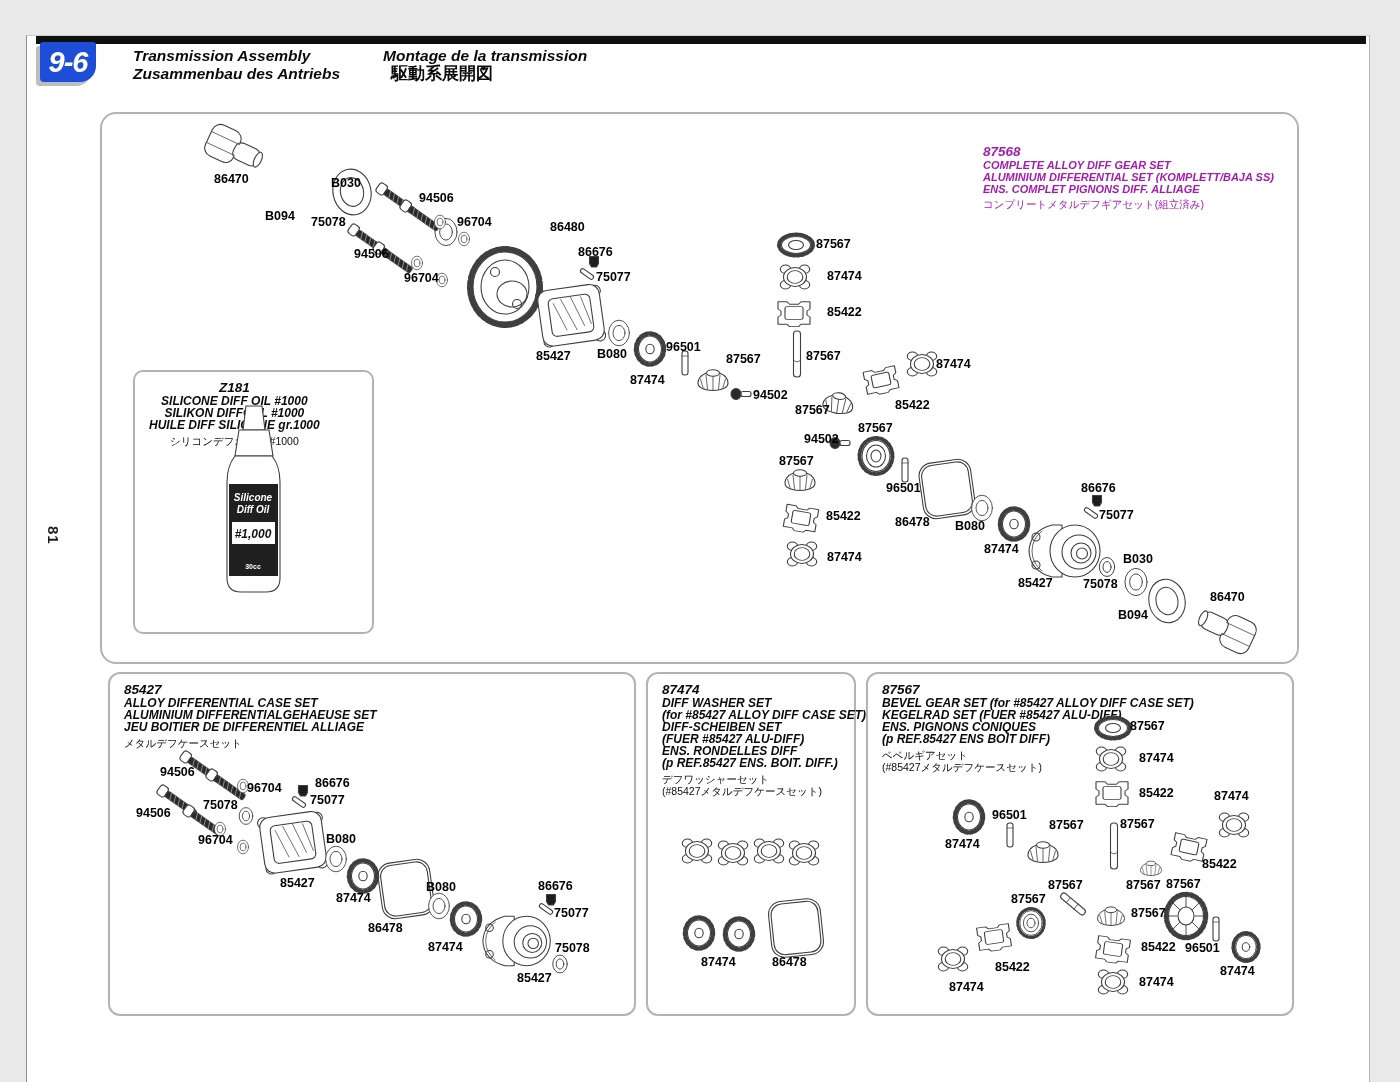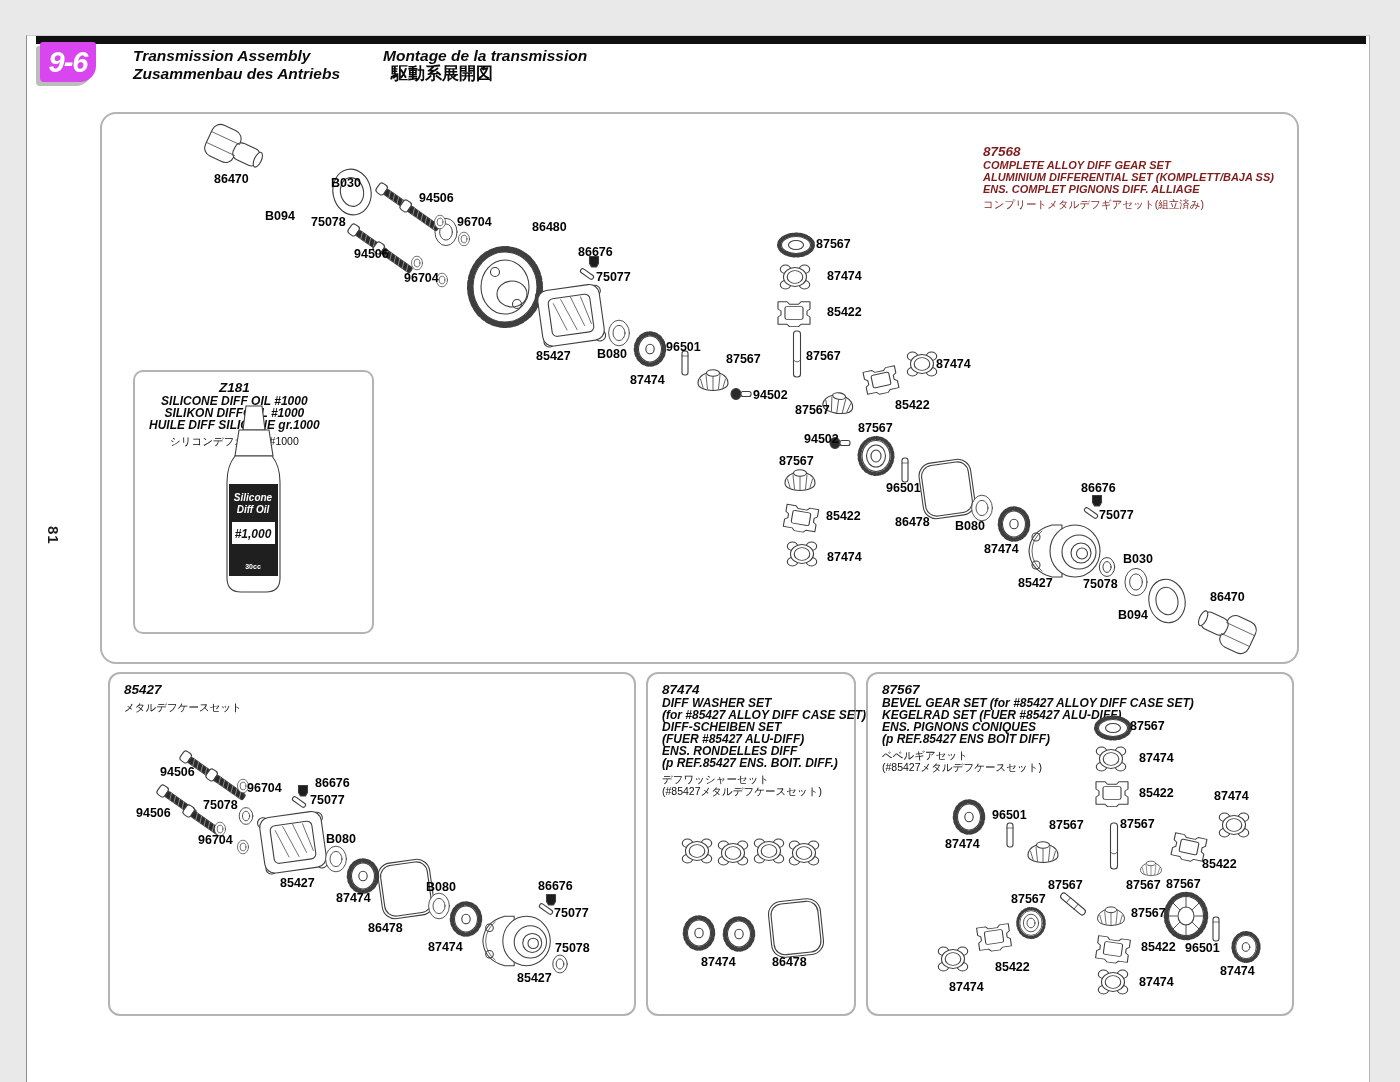--- a/index.html
+++ b/index.html
@@ -2,39 +2,39 @@
 <html><head>
 <meta charset="utf-8">
 <style>
   html,body{margin:0;padding:0;width:1400px;height:1082px;background:#e9e9e9;
     font-family:"Liberation Sans",sans-serif;position:relative;overflow:hidden;}
   .paper{position:absolute;left:26px;top:35px;width:1342px;height:1047px;background:#ffffff;
     border-left:1px solid #8f8f8f;border-right:1px solid #b5b5b5;border-top:1px solid #cfcfcf;}
   .page-number{position:absolute;left:62px;top:526px;font-weight:700;font-size:15px;color:#1a1a1a;
     transform:rotate(90deg);transform-origin:left top;letter-spacing:1px;}
   .header-bar{position:absolute;left:36px;top:36px;width:1330px;height:8px;background:#101010;}
-  .badge{position:absolute;left:40px;top:42px;width:56px;height:40px;background:#d946ef;
+  .badge{position:absolute;left:40px;top:42px;width:56px;height:40px;background:#1d4ed8;
     border-radius:3px 3px 16px 4px;box-shadow:-4px 4px 0 #bdbdbd;display:flex;align-items:center;
     justify-content:center;color:#fff;font-style:italic;font-weight:700;font-size:29px;letter-spacing:-1px;}
   .titles{position:absolute;top:47px;color:#0a0a0a;}
   .titles .t{font-style:italic;font-weight:700;font-size:15.5px;line-height:18px;white-space:nowrap;}
   .titles .t.jp{font-style:normal;font-size:17px;padding-left:8px;}
   .titles-en{left:133px;} .titles-fr{left:383px;}
   .box{position:absolute;background:#fff;border:2px solid #b3b3b3;border-radius:16px;}
   .main-box{left:100px;top:112px;width:1195px;height:548px;}
   .z181{left:133px;top:370px;width:237px;height:260px;border-radius:10px;text-align:center;}
   .b1{left:108px;top:672px;width:524px;height:340px;border-radius:12px;}
   .b2{left:646px;top:672px;width:206px;height:340px;border-radius:12px;}
   .b3{left:866px;top:672px;width:424px;height:340px;border-radius:12px;}
   .bh{position:absolute;left:14px;top:9px;color:#0a0a0a;}
   .bh .code{font-style:italic;font-weight:700;font-size:13.5px;line-height:14px;}
   .bh .lines div{font-style:italic;font-weight:700;font-size:12px;line-height:12px;white-space:nowrap;}
   .bh .jplines{margin-top:4px;}
   .bh .jplines div{font-size:10.5px;line-height:12px;white-space:nowrap;}
-  .info87568{position:absolute;left:983px;top:145px;color:#7f1d1d;}
+  .info87568{position:absolute;left:983px;top:145px;color:#a21caf;}
   .info87568 .code{font-style:italic;font-weight:700;font-size:13.5px;line-height:14px;}
   .info87568 .lines div{font-style:italic;font-weight:700;font-size:11px;line-height:12px;white-space:nowrap;}
   .info87568 .jpline{font-size:10.5px;margin-top:3px;}
   #parts-svg{position:absolute;left:0;top:0;width:1400px;height:1082px;pointer-events:none;
     stroke:#3f3f3f;fill:#ffffff;stroke-width:1.1px;stroke-linejoin:round;stroke-linecap:round;}
   #labels-layer .plabel{position:absolute;font-weight:700;font-size:12.5px;color:#000;white-space:nowrap;}
   .bottle-svg{position:absolute;left:0;top:0;}
   .bottle-svg text{stroke:none;font-family:"Liberation Sans",sans-serif;}
 </style>
 </head>
@@ -92,20 +92,25 @@
       <text x="118" y="129" text-anchor="middle" fill="#ffffff" font-size="10" font-style="italic" font-weight="700">Silicone</text>
       <text x="118" y="141" text-anchor="middle" fill="#ffffff" font-size="10" font-style="italic" font-weight="700">Diff Oil</text>
       <text x="118" y="166" text-anchor="middle" fill="#111111" font-size="12" font-style="italic" font-weight="700">#1,000</text>
       <text x="118" y="197" text-anchor="middle" fill="#ffffff" font-size="7" font-weight="700">30cc</text>
     </svg>
   </div>
 
   <div class="box b1">
     <div class="bh">
       <div class="code">85427</div>
+      <div class="lines">
+          <div>ALLOY DIFFERENTIAL CASE SET</div>
+          <div>ALUMINIUM DIFFERENTIALGEHAEUSE SET</div>
+          <div>JEU BOITIER DE DIFFERENTIEL ALLIAGE</div>
+        </div>
       <div class="jplines">
           <div>メタルデフケースセット</div>
         </div>
     </div>
   </div>
 
   <div class="box b2">
     <div class="bh">
       <div class="code">87474</div>
       <div class="lines">
@@ -645,21 +650,21 @@
     </svg>
   <div id="labels-layer">
       <span class="plabel" style="left: 214px; top: 172px;">86470</span>
       <span class="plabel" style="left: 265px; top: 209px;">B094</span>
       <span class="plabel" style="left: 331px; top: 176px;">B030</span>
       <span class="plabel" style="left: 311px; top: 215px;">75078</span>
       <span class="plabel" style="left: 419px; top: 191px;">94506</span>
       <span class="plabel" style="left: 457px; top: 215px;">96704</span>
       <span class="plabel" style="left: 354px; top: 247px;">94506</span>
       <span class="plabel" style="left: 404px; top: 271px;">96704</span>
-      <span class="plabel" style="left: 532px; top: 220px;">86480</span>
+      <span class="plabel" style="left: 550px; top: 220px;">86480</span>
       <span class="plabel" style="left: 536px; top: 349px;">85427</span>
       <span class="plabel" style="left: 597px; top: 347px;">B080</span>
       <span class="plabel" style="left: 630px; top: 373px;">87474</span>
       <span class="plabel" style="left: 666px; top: 340px;">96501</span>
       <span class="plabel" style="left: 726px; top: 352px;">87567</span>
       <span class="plabel" style="left: 753px; top: 388px;">94502</span>
       <span class="plabel" style="left: 578px; top: 245px;">86676</span>
       <span class="plabel" style="left: 596px; top: 270px;">75077</span>
       <span class="plabel" style="left: 816px; top: 237px;">87567</span>
       <span class="plabel" style="left: 827px; top: 269px;">87474</span>

